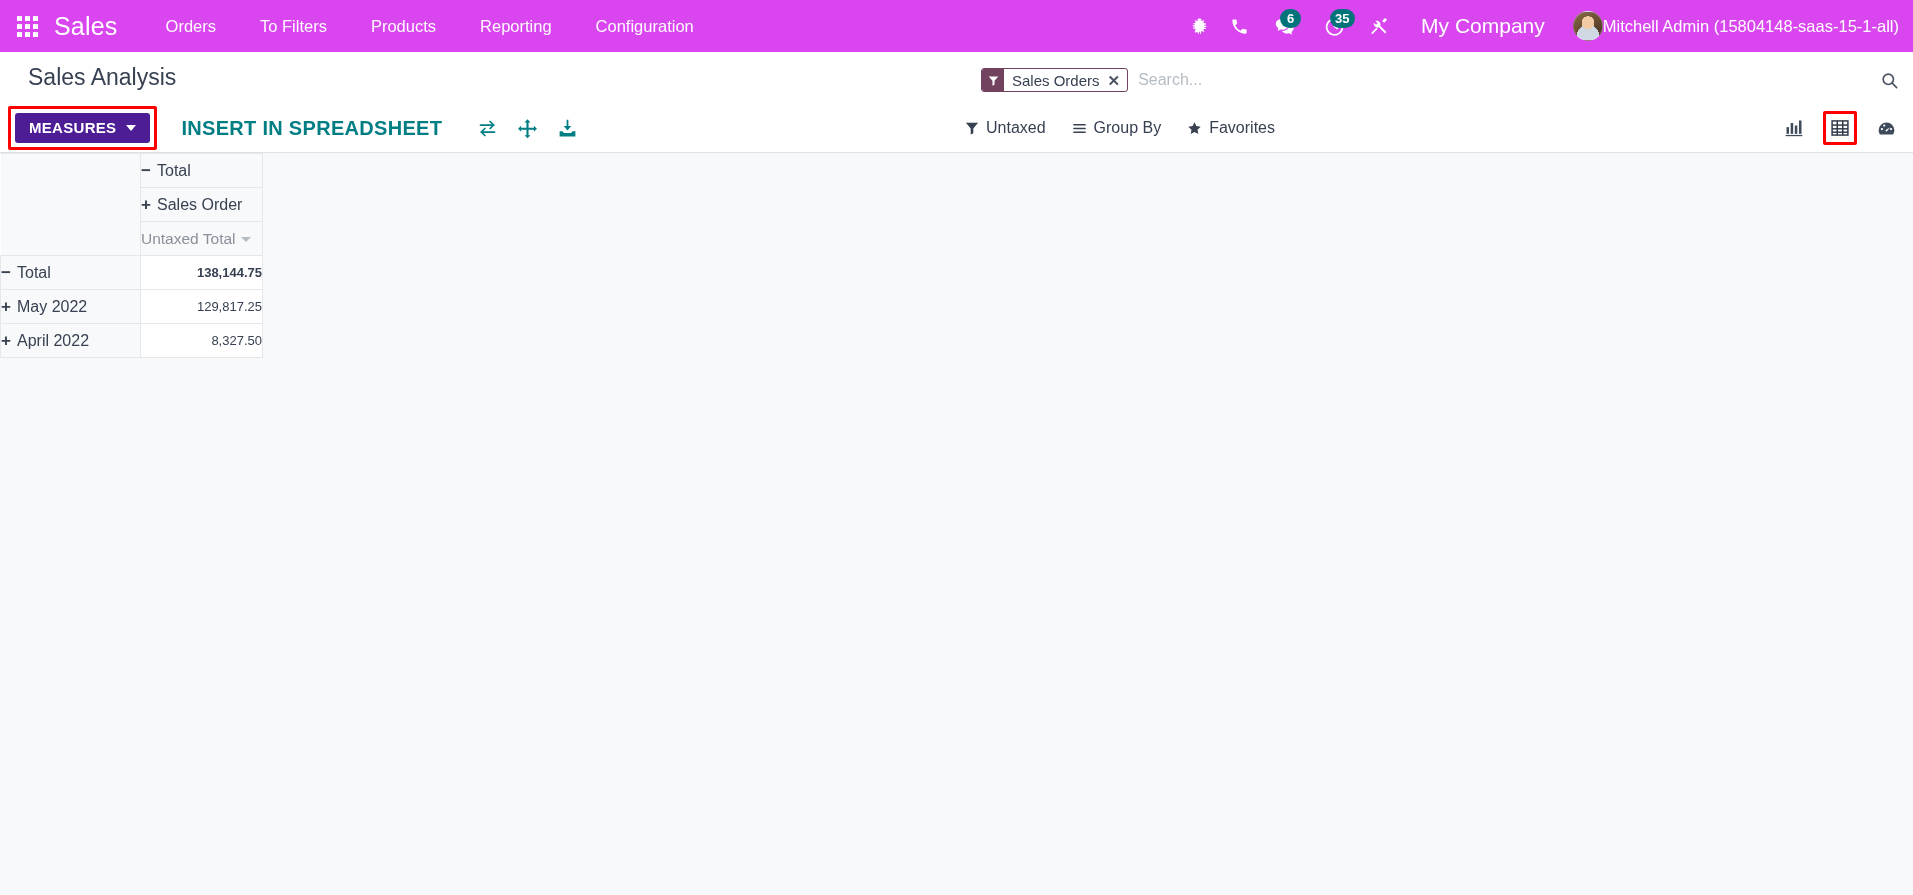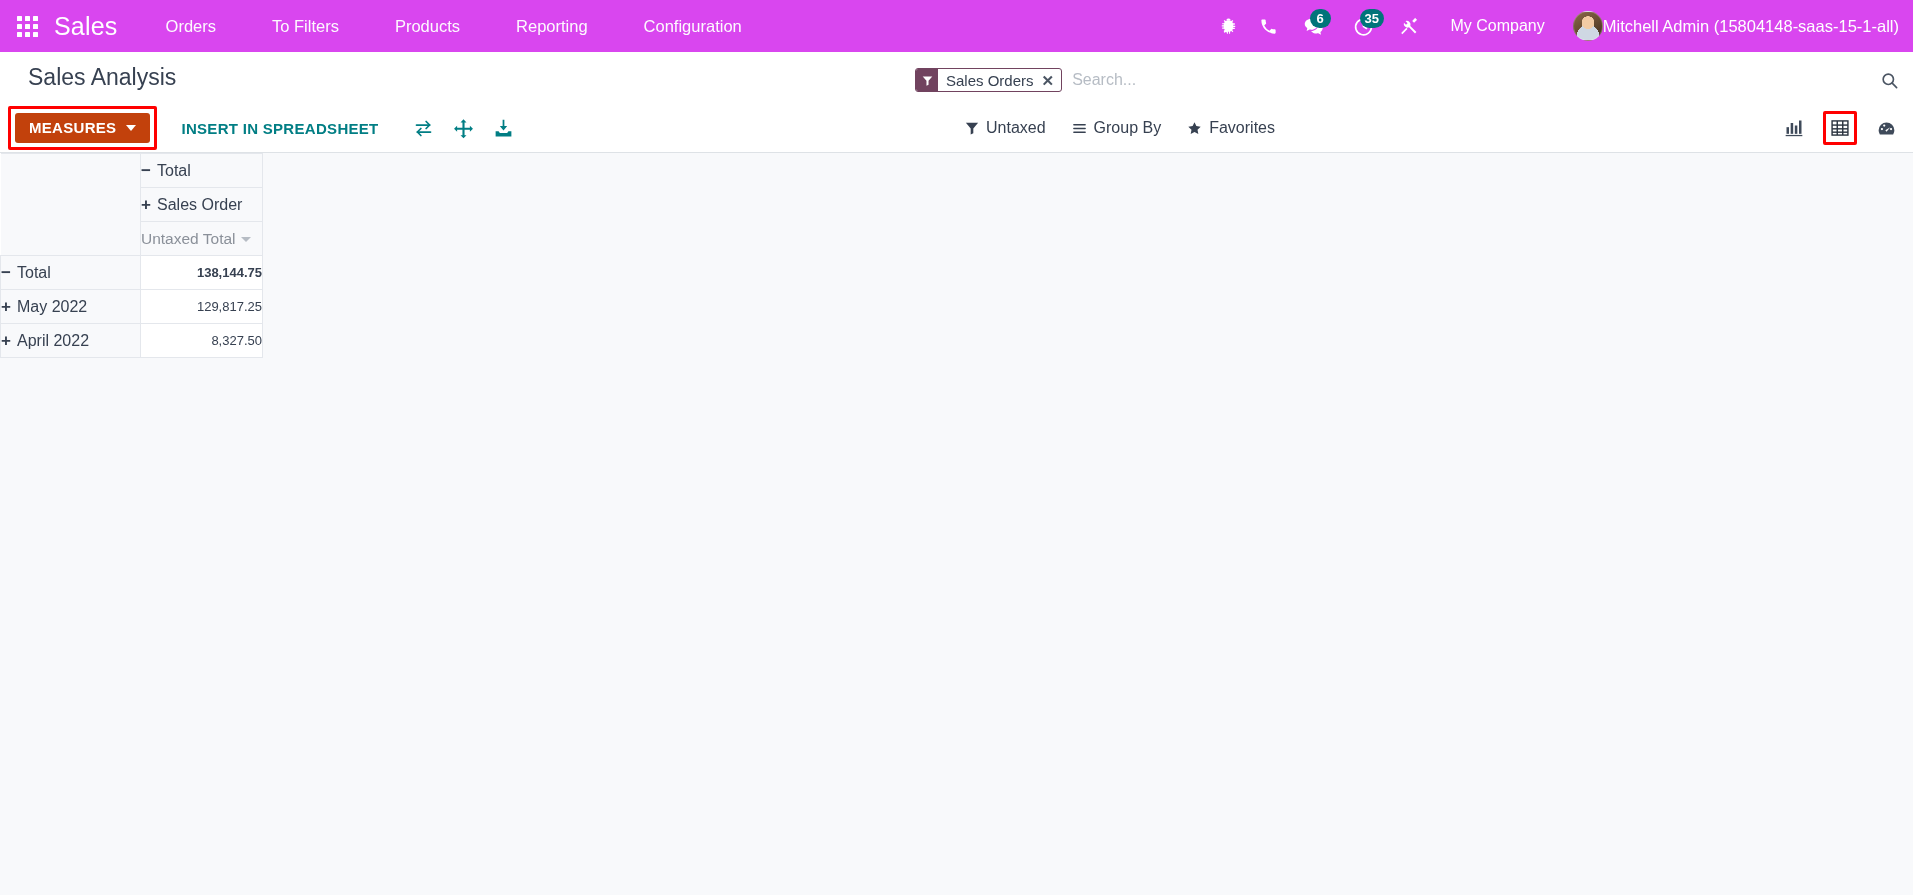--- a/index.html
+++ b/index.html
@@ -32,21 +32,21 @@
   }
   .apps-grid-inner i { background: #ffffff; display: block; border-radius: 0.5px; }
   .brand {
     font-size: 25px;
     font-weight: 400;
     letter-spacing: 0.2px;
     padding-right: 28px;
     cursor: pointer;
     line-height: 46px;
   }
-  .navmenu { display: flex; align-items: center; gap: 16px; text-align: right; }
+  .navmenu { display: flex; align-items: center; gap: 4px; text-align: right; }
   .navmenu a {
     color: #ffffff;
     text-decoration: none;
     font-size: 16.5px;
     padding: 0 20px;
     line-height: 46px;
     cursor: pointer;
     opacity: 0.97;
   }
 
@@ -74,21 +74,21 @@
     border-radius: 11px;
     min-width: 21px;
     height: 19px;
     font-size: 13px;
     font-weight: 700;
     display: flex; align-items: center; justify-content: center;
     padding: 0 5px;
     line-height: 1;
   }
   .company-name {
-    font-size: 16px;
+    font-size: 21px;
     padding: 0 18px 0 22px;
     cursor: pointer;
     line-height: 46px;
   }
   .user-block {
     display: flex; align-items: center;
     padding-left: 10px;
     cursor: pointer;
   }
   .avatar {
@@ -118,21 +118,21 @@
   }
   .page-title {
     font-size: 23px;
     color: #374151;
     font-weight: 400;
     padding: 12px 0 0 28px;
     white-space: nowrap;
   }
   .searchview {
     position: absolute;
-    left: 915px;
+    left: 981px;
     right: 14px;
     top: 16px;
     display: flex;
     align-items: center;
     border-bottom: 1px solid transparent;
   }
   .facet {
     display: flex;
     align-items: stretch;
     border: 1px solid #71435f;
@@ -191,21 +191,21 @@
   }
   .btn-measures-wrap {
     position: relative;
     margin-left: 8px;
     padding: 4px;
     border: 3px solid #ff0000;
     border-radius: 2px;
     display: inline-flex;
   }
   .btn-measures {
-    background: #c2410c;
+    background: #4c1d95;
     color: #ffffff;
     border: none;
     font-family: "Liberation Sans", sans-serif;
     font-size: 15px;
     font-weight: 700;
     letter-spacing: 0.3px;
     padding: 7px 14px;
     border-radius: 3px;
     cursor: pointer;
     display: flex; align-items: center; gap: 10px;
@@ -217,21 +217,21 @@
     border-left: 5px solid transparent;
     border-right: 5px solid transparent;
     border-top: 6px solid #ffffff;
     display: inline-block;
   }
   .btn-flat {
     background: none;
     border: none;
     color: #017e84;
     font-family: "Liberation Sans", sans-serif;
-    font-size: 15px;
+    font-size: 20px;
     font-weight: 700;
     letter-spacing: 0.3px;
     text-transform: uppercase;
     padding: 7px 12px;
     margin-left: 12px;
     cursor: pointer;
     white-space: nowrap;
   }
   .icon-btns { display: flex; align-items: center; gap: 14px; margin-left: 20px; }
   .icon-btn {

